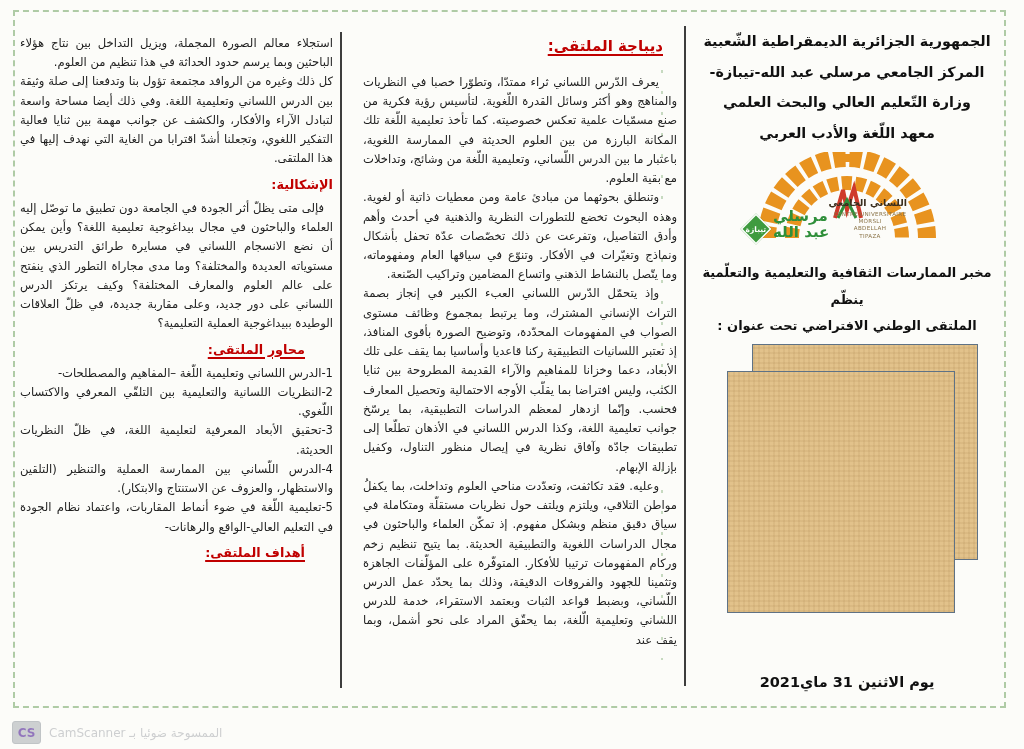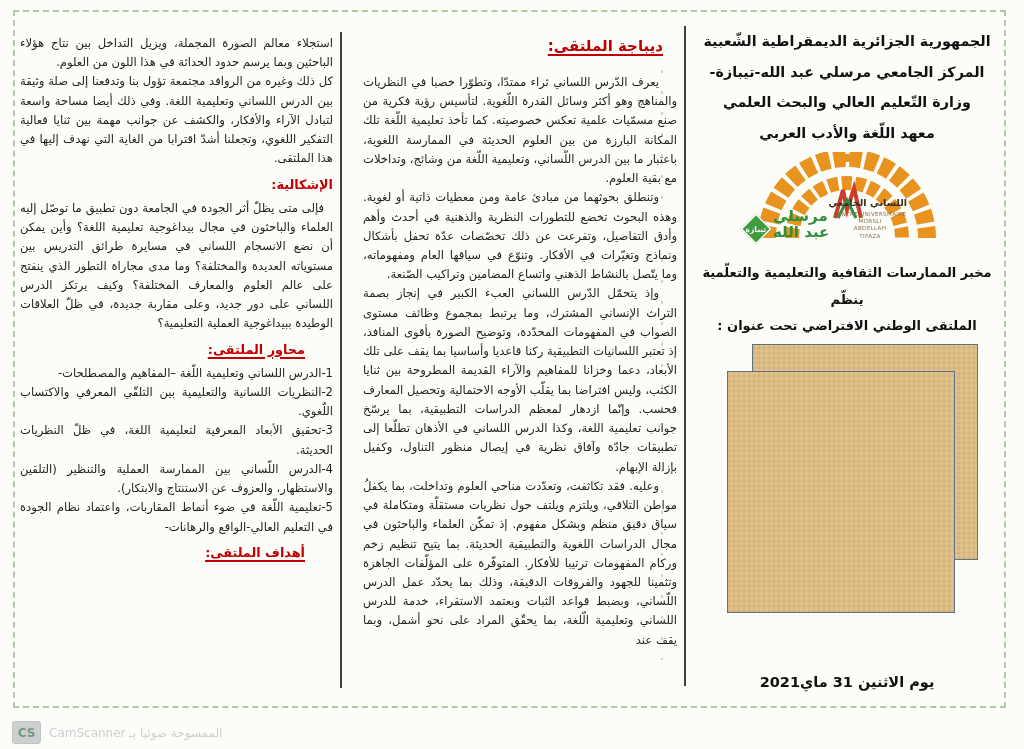--- a/index.html
+++ b/index.html
@@ -70,36 +70,36 @@
   .paper-title {
     position:absolute; left:8px; right:8px; top:32px;
     font-size:22px; font-weight:bold; line-height:1.6; color:#161616;
     text-align:center; direction:rtl;
   }
   .curl { position:absolute; left:-2px; bottom:-2px; }
 
   
   .cam { position:absolute; left:12px; top:721px; display:flex; align-items:center; gap:8px; opacity:.6; }
   .cs-box { width:27px; height:21px; background:#aeb3b8; border:1.5px solid #999fa5; border-radius:3px;
-            color:#14532d; font-weight:bold; font-size:12px; display:flex; align-items:center; justify-content:center;
+            color:#4c1d95; font-weight:bold; font-size:12px; display:flex; align-items:center; justify-content:center;
             font-family:"DejaVu Sans", sans-serif; }
   .cs-text { color:#aeb1b5; font-size:12px; direction:rtl; }
 </style>
 </head>
 <body>
 
 <div class="page">
 
   <div class="dashed-frame"></div>
   <div class="divider d1"></div>
   <div class="divider d2"></div>
   <div class="fold-dashes"></div>
 
   <section class="col col-left">
-    <p class="body">استجلاء معالم الصورة المجملة، ويزيل التداخل بين نتاج هؤلاء الباحثين وبما يرسم حدود الحداثة في هذا اللون من العلوم.</p>
+    <p class="body">استجلاء معالم الصورة المجملة، ويزيل التداخل بين نتاج هؤلاء الباحثين وبما يرسم حدود الحداثة في هذا تنظيم من العلوم.</p>
     <p class="body">كل ذلك وغيره من الروافد مجتمعة تؤول بنا وتدفعنا إلى صلة وثيقة بين الدرس اللساني وتعليمية اللغة. وفي ذلك أيضا مساحة واسعة لتبادل الآراء والأفكار، والكشف عن جوانب مهمة بين ثنايا فعالية التفكير اللغوي، وتجعلنا أشدّ اقترابا من الغاية التي نهدف إليها  في هذا الملتقى.</p>
 
     <h3 class="red-h">الإشكالية:</h3>
     <p class="body small-indent">فإلى متى يظلّ أثر الجودة في الجامعة دون تطبيق ما توصّل إليه العلماء والباحثون في مجال بيداغوجية تعليمية اللغة؟ وأين يمكن أن نضع الانسجام اللساني في مسايرة طرائق التدريس بين مستوياته العديدة والمختلفة؟ وما مدى مجاراة التطور الذي ينفتح على عالم العلوم والمعارف المختلفة؟  وكيف يرتكز الدرس اللساني على دور جديد، وعلى مقاربة جديدة، في ظلّ العلاقات الوطيدة ببيداغوجية العملية التعليمية؟</p>
 
     <h3 class="red-h u inset-h">محاور الملتقى:</h3>
     <p class="body item">1-الدرس اللساني وتعليمية اللّغة –المفاهيم والمصطلحات-</p>
     <p class="body item">2-النظريات اللسانية والتعليمية بين التلقّي المعرفي والاكتساب اللّغوي.</p>
     <p class="body item">3-تحقيق الأبعاد المعرفية لتعليمية اللغة، في ظلّ النظريات الحديثة.</p>
     <p class="body item">4-الدرس اللّساني بين الممارسة العملية والتنظير (التلقين والاستظهار، والعزوف عن الاستنتاج والابتكار).</p>

